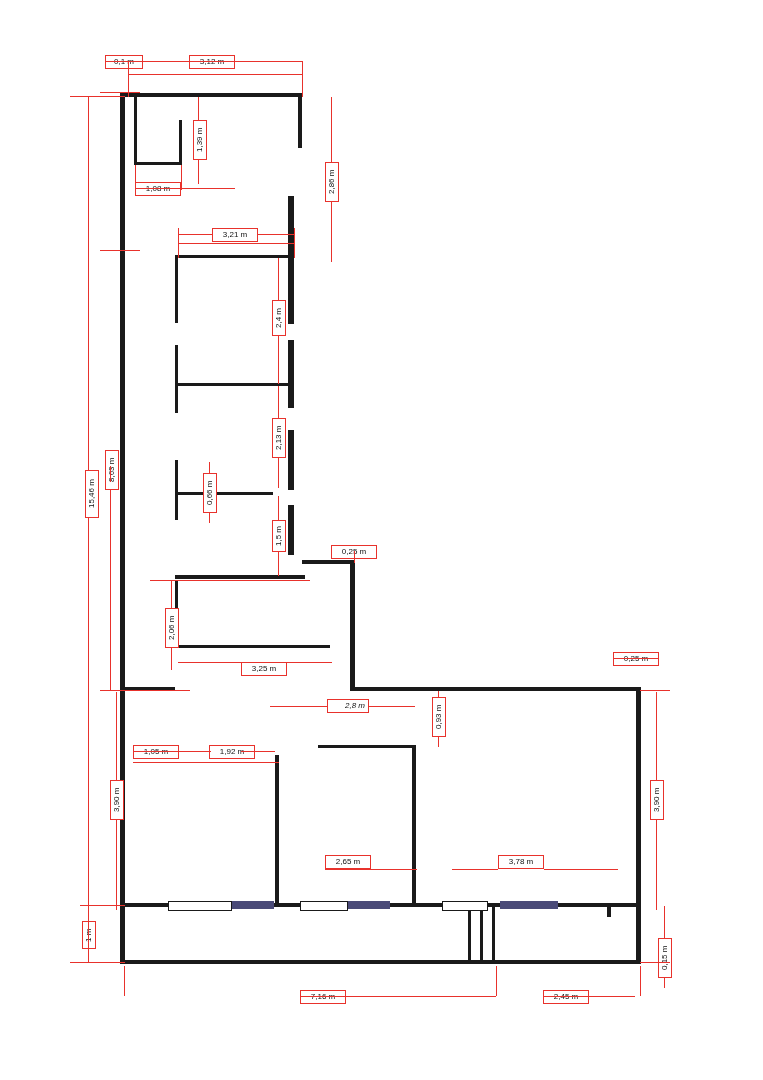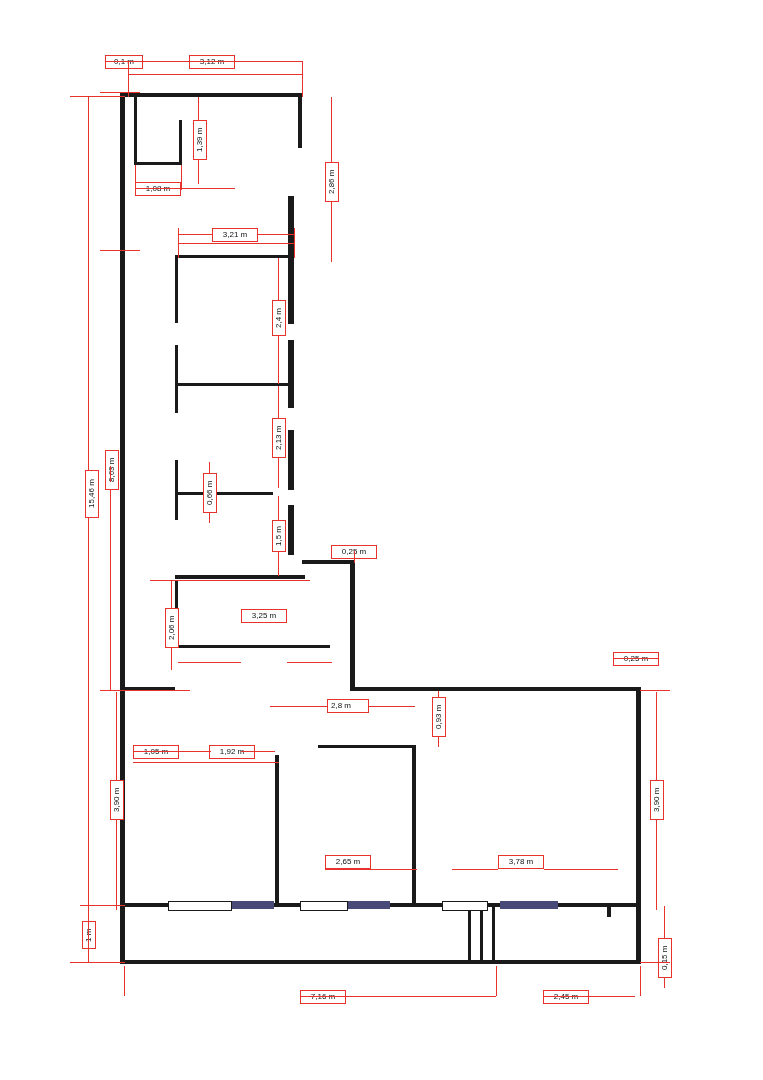--- a/index.html
+++ b/index.html
@@ -107,23 +107,23 @@
       <div class="dimlabel vert" style="left: 325px; top: 162px; min-height: 32px; text-align: center;">2,86 m</div>
       <div class="dimlabel" style="left: 212px; top: 228px; min-width: 38px; text-align: center;">3,21 m</div>
       <div class="dimlabel vert" style="left: 272px; top: 300px; min-height: 28px; text-align: center;">2,4 m</div>
       <div class="dimlabel vert" style="left: 272px; top: 418px; min-height: 32px; text-align: center;">2,13 m</div>
       <div class="dimlabel vert" style="left: 203px; top: 473px; min-height: 32px; text-align: center;">0,66 m</div>
       <div class="dimlabel vert" style="left: 272px; top: 520px; min-height: 24px; text-align: center;">1,5 m</div>
       <div class="dimlabel" style="left: 331px; top: 545px; min-width: 38px; text-align: center;">0,25 m</div>
       <div class="dimlabel vert" style="left: 105px; top: 450px; min-height: 32px; text-align: center;">8,63 m</div>
       <div class="dimlabel vert" style="left: 85px; top: 470px; min-height: 40px; text-align: center;">15,46 m</div>
       <div class="dimlabel vert" style="left: 165px; top: 608px; min-height: 32px; text-align: center;">2,06 m</div>
-      <div class="dimlabel" style="left: 241px; top: 609px; min-width: 38px; text-align: center;">3,25 m</div>
+      <div class="dimlabel" style="left: 241px; top: 662px; min-width: 38px; text-align: center;">3,25 m</div>
       <div class="dimlabel" style="left: 613px; top: 652px; min-width: 38px; text-align: center;">0,25 m</div>
-      <div class="dimlabel" style="left: 327px; top: 699px; min-width: 34px; text-align: left;">2,8 m</div>
+      <div class="dimlabel" style="left: 327px; top: 699px; min-width: 34px; text-align: right; font-style: italic;">2,8 m</div>
       <div class="dimlabel vert" style="left: 432px; top: 697px; min-height: 32px; text-align: center;">0,93 m</div>
       <div class="dimlabel" style="left: 133px; top: 745px; min-width: 38px; text-align: center;">1,05 m</div>
       <div class="dimlabel" style="left: 209px; top: 745px; min-width: 38px; text-align: center;">1,92 m</div>
       <div class="dimlabel vert" style="left: 110px; top: 780px; min-height: 32px; text-align: center;">3,90 m</div>
       <div class="dimlabel vert" style="left: 650px; top: 780px; min-height: 32px; text-align: center;">3,90 m</div>
       <div class="dimlabel" style="left: 325px; top: 855px; min-width: 38px; text-align: center;">2,65 m</div>
       <div class="dimlabel" style="left: 498px; top: 855px; min-width: 38px; text-align: center;">3,78 m</div>
       <div class="dimlabel vert" style="left: 82px; top: 921px; min-height: 20px; text-align: center;">1 m</div>
       <div class="dimlabel vert" style="left: 658px; top: 938px; min-height: 32px; text-align: center;">0,15 m</div>
       <div class="dimlabel" style="left: 300px; top: 990px; min-width: 38px; text-align: center;">7,16 m</div>

